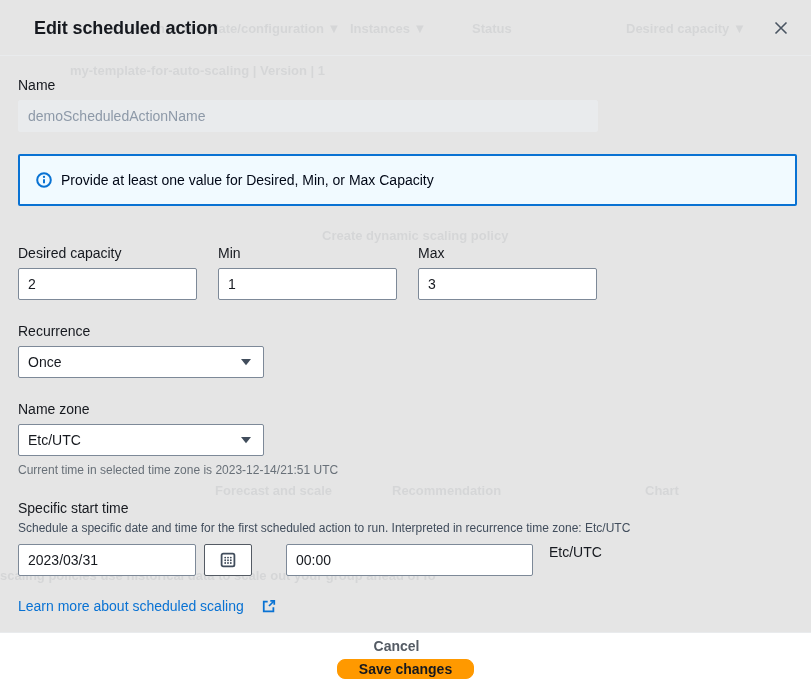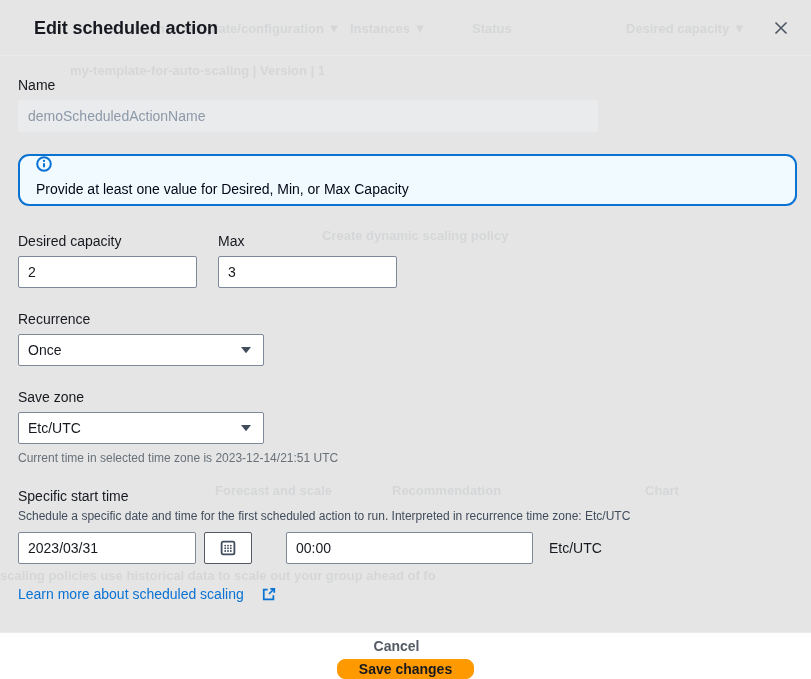--- a/index.html
+++ b/index.html
@@ -32,39 +32,39 @@
     box-sizing:border-box;height:32px;border:1px solid #7d8998;border-radius:2px;
     padding:4px 9px;font-size:14px;color:#16191f;background:#fff;
     font-family:"Liberation Sans","DejaVu Sans",sans-serif;
   }
   .text-input:disabled{
     background:#e9ebed;border-color:#e9ebed;color:#8d99a8;
   }
   .name-input{width:580px;}
   .alert{
     margin-top:22px;width:779px;box-sizing:border-box;height:52px;
-    border:2px solid #0972d3;border-radius:11px;background:#f1faff;
-    display:flex;padding:0 16px;gap:9px;flex-direction:column;
+    border:2px solid #0972d3;border-radius:2px;background:#f1faff;
+    display:flex;align-items:center;padding:0 16px;gap:9px;
   }
   .alert-text{font-size:14px;color:#000716;}
-  .cap-row{margin-top:26px;display:flex;gap:21px;}
+  .cap-row{margin-top:38px;display:flex;gap:21px;}
   .cap-col{display:flex;flex-direction:column;}
   .cap-input{width:179px;}
   .group{margin-top:22px;}
   .select-box{
     position:relative;box-sizing:border-box;width:246px;height:32px;
     border:1px solid #7d8998;border-radius:2px;background:#fff;
     display:flex;align-items:center;padding:0 30px 0 9px;cursor:pointer;
   }
   .select-value{font-size:14px;color:#16191f;}
   .caret{position:absolute;right:11px;top:50%;transform:translateY(-50%);line-height:0;}
   .helper{margin-top:6px;font-size:12px;line-height:16px;color:#687078;}
   .description{margin-top:3px;font-size:12px;line-height:16px;color:#414d5c;}
   .start-group{margin-top:21px;}
-  .datetime-row{margin-top:8px;display:flex;align-items:center;}
+  .datetime-row{margin-top:8px;display:flex;align-items:flex-start;}
   .date-input{width:178px;}
   .icon-btn{
     box-sizing:border-box;margin-left:8px;width:48px;height:32px;
     border:1px solid #545b64;border-radius:2px;background:#fff;cursor:pointer;
     display:flex;align-items:center;justify-content:center;line-height:0;
   }
   .time-input{width:247px;margin-left:34px;}
   .tz-suffix{margin-left:16px;font-size:14px;color:#16191f;}
   .learn-link{
     margin-top:22px;display:inline-flex;align-items:center;gap:18px;
@@ -131,39 +131,43 @@
       </span>
       <span class="alert-text">Provide at least one value for Desired, Min, or Max Capacity</span>
     </div>
 
     <div class="cap-row">
       <div class="cap-col">
         <div class="field-label">Desired capacity</div>
         <input class="text-input cap-input" type="text" value="2" style="">
       </div>
       <div class="cap-col">
+        <div class="field-label">Min</div>
+        <input class="text-input cap-input" type="text" value="1" style="">
+      </div>
+      <div class="cap-col">
         <div class="field-label">Max</div>
         <input class="text-input cap-input" type="text" value="3" style="">
       </div>
     </div>
 
     <div class="group">
       <div class="field-label">Recurrence</div>
       <div class="select-box" role="button">
         <span class="select-value">Once</span>
         <span class="caret">
           <svg width="12" height="8" viewBox="0 0 12 8">
               <path d="M1 1 L11 1 L6 7.2 Z" fill="#414d5c"></path>
             </svg>
         </span>
       </div>
     </div>
 
     <div class="group">
-      <div class="field-label">Save zone</div>
+      <div class="field-label">Name zone</div>
       <div class="select-box" role="button">
         <span class="select-value">Etc/UTC</span>
         <span class="caret">
           <svg width="12" height="8" viewBox="0 0 12 8">
               <path d="M1 1 L11 1 L6 7.2 Z" fill="#414d5c"></path>
             </svg>
         </span>
       </div>
       <div class="helper">Current time in selected time zone is 2023-12-14/21:51 UTC</div>
     </div>

